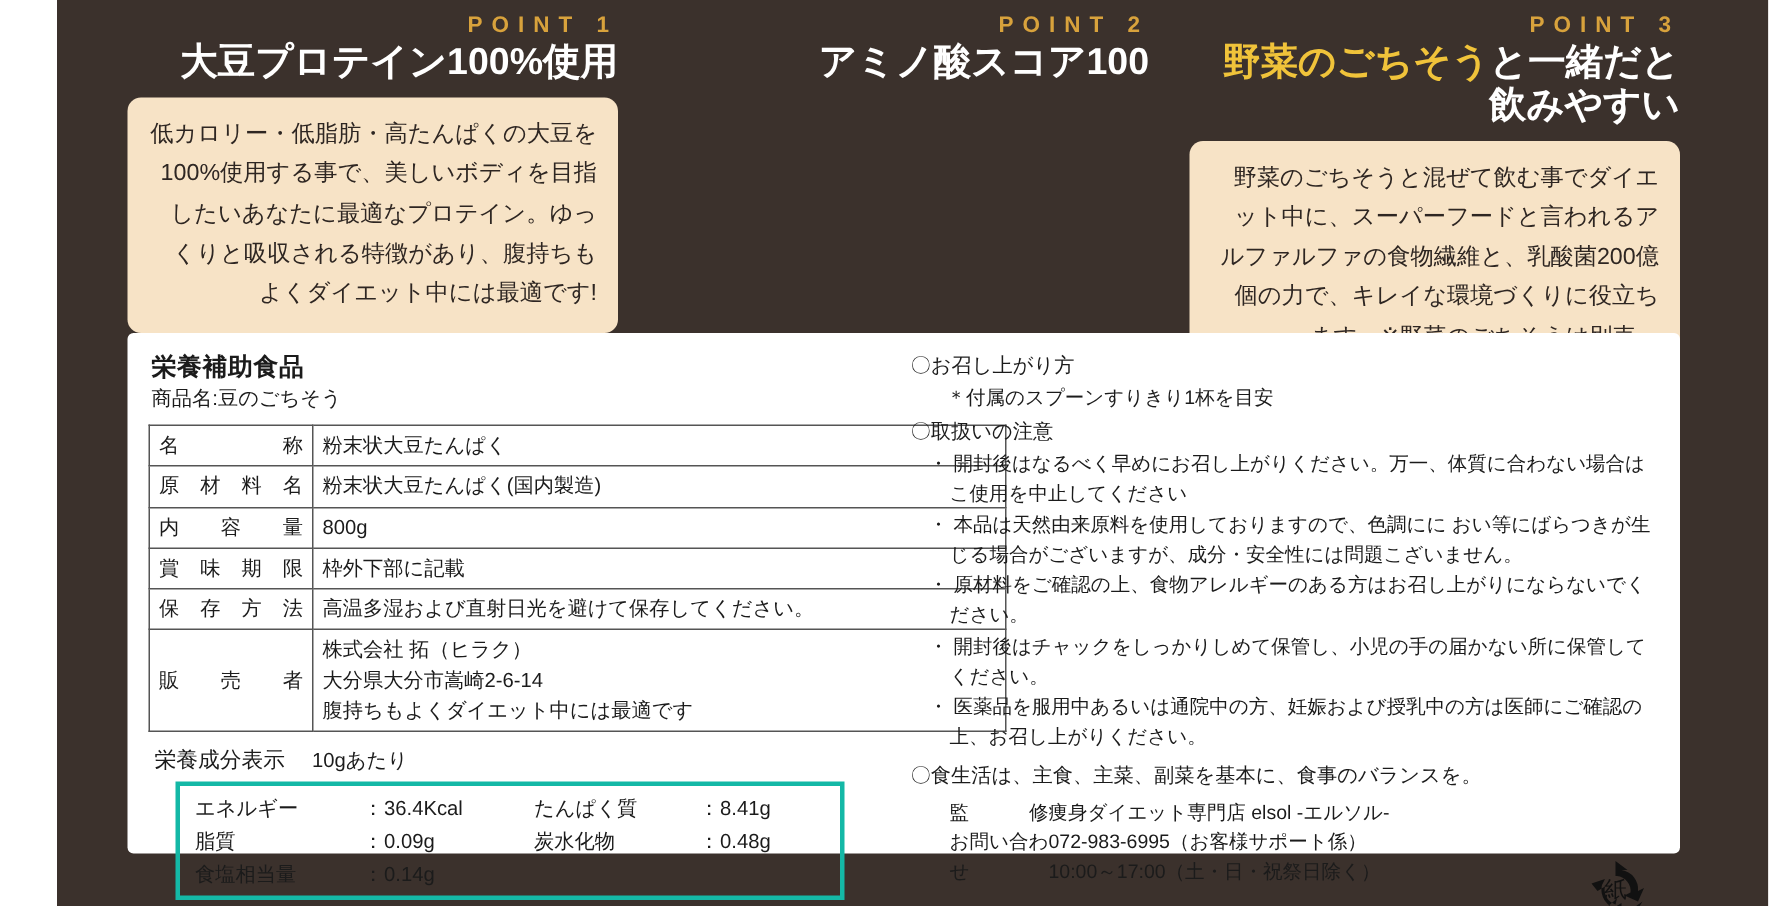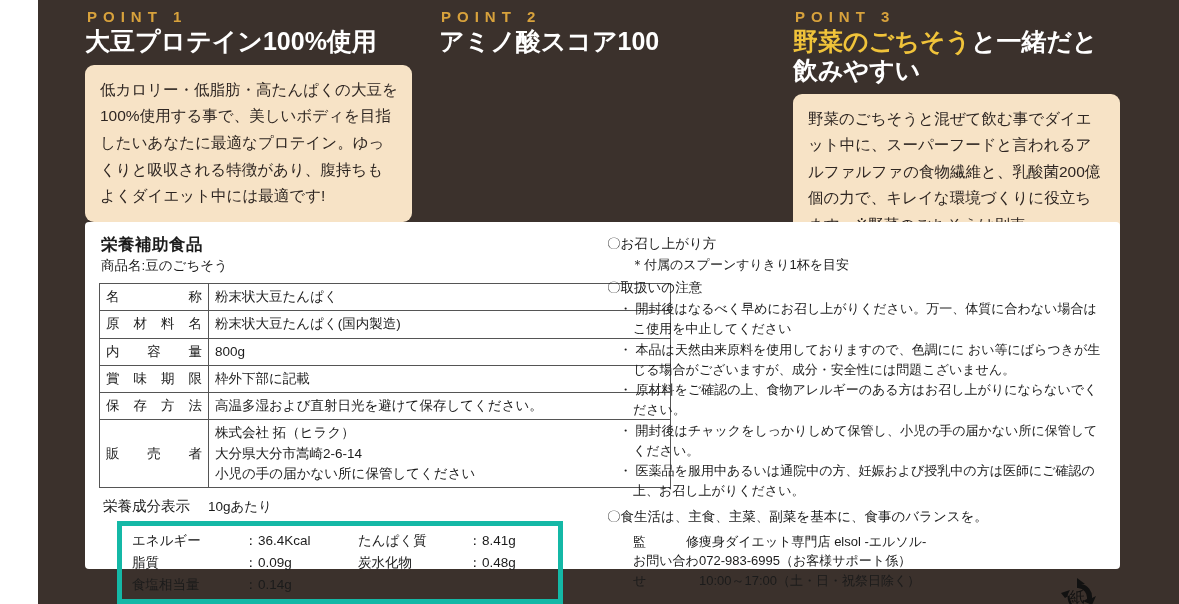--- a/index.html
+++ b/index.html
@@ -26,20 +26,21 @@
     background: #3b312c;
   }
   
   .points {
     position: absolute;
     left: 85px;
     top: 8px;
     width: 1035px;
     display: flex;
     justify-content: space-between;
+    text-align: right;
   }
   .point-col {
     width: 327px;
   }
   .point-kicker {
     font-size: 15px;
     font-weight: bold;
     letter-spacing: 6px;
     color: #d8a23c;
     margin: 0 0 2px 2px;
@@ -128,21 +129,21 @@
   }
   .nutri-title {
     font-size: 14.5px;
     margin: 9px 0 5px 4px;
   }
   .nutri-title .amount {
     margin-left: 18px;
     font-size: 13.5px;
   }
   .nutri-box {
-    border: 5px solid #14b8a6;
+    border: 3px solid #14b8a6;
     width: 446px;
     margin-left: 18px;
     box-sizing: border-box;
     padding: 4px 8px 3px 10px;
     font-size: 13.5px;
     line-height: 1.62;
   }
   .nutri-row {
     display: flex;
   }
@@ -287,21 +288,21 @@
           </tr>
           <tr>
             <td class="th">保存方法</td>
             <td>高温多湿および直射日光を避けて保存してください。</td>
           </tr>
           <tr>
             <td class="th seller">販 売 者</td>
             <td>
               <div>株式会社 拓（ヒラク）</div>
               <div>大分県大分市嵩崎2-6-14</div>
-              <div>小児の手の届かない所に保管してください</div>
+              <div>腹持ちもよくダイエット中には最適です</div>
             </td>
           </tr>
         </tbody>
           </table>
 
         <div class="nutri-title">
           <span>栄養成分表示</span><span class="amount">10gあたり</span>
         </div>
 
         <div class="nutri-box">

